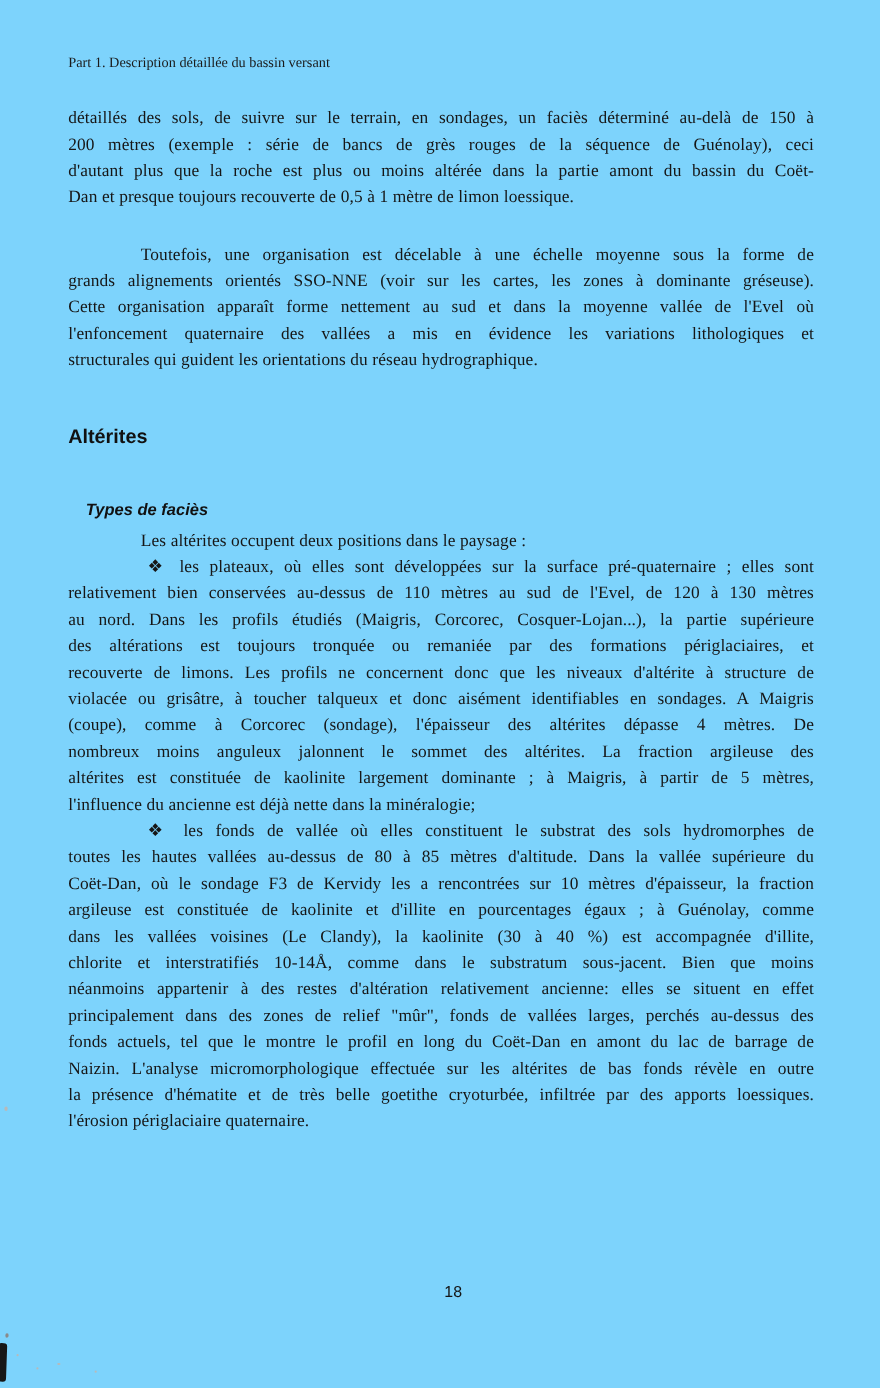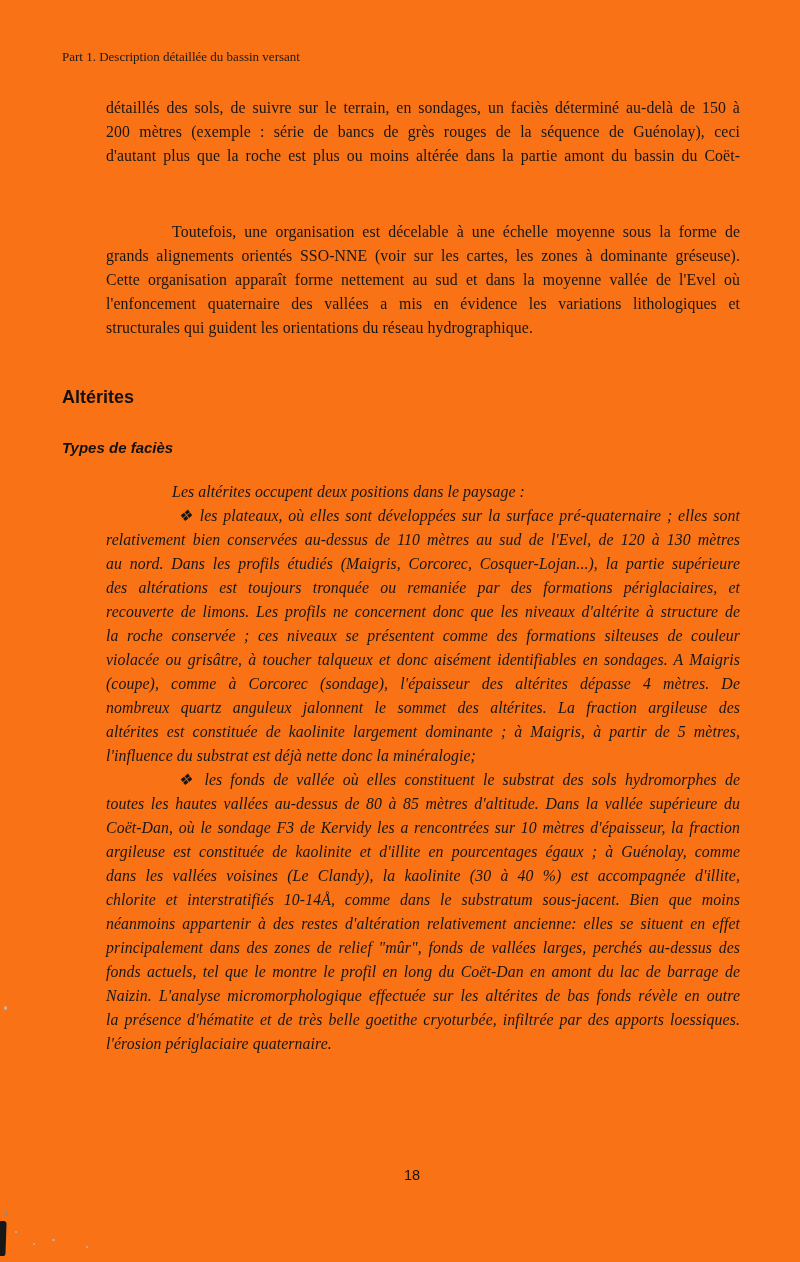--- a/index.html
+++ b/index.html
@@ -4,21 +4,21 @@
 <style>
   html, body {
     margin: 0;
     padding: 0;
     background: #e8e8e8;
   }
   .page {
     position: relative;
     width: 800px;
     height: 1262px;
-    background: #f97316;
+    background: #7dd3fc;
     overflow: hidden;
     font-family: "Liberation Serif", serif;
     color: #161616;
   }
   .running-header {
     position: absolute;
     left: 62px;
     top: 49px;
     font-size: 13px;
     line-height: 16px;
@@ -30,52 +30,51 @@
     width: 678px;
   }
   .line {
     font-size: 15.8px;
     line-height: 24px;
     height: 24px;
     text-align: justify;
     text-align-last: justify;
     white-space: normal;
     letter-spacing: 0.1px;
-    margin-left: 44px;
   }
   .line.last {
     text-align-last: left;
   }
   .indent-first .line.first {
     padding-left: 66px;
   }
   .bullet-first .line.first {
     padding-left: 72px;
   }
   .para { width: 678px; }
   .p1 { top: 96px; }
   .p2 { top: 220px; }
-  .mainblock { top: 480px; font-style: italic; }
+  .mainblock { top: 480px; }
   .section-heading {
     position: absolute;
     left: 62px;
     top: 386px;
     margin: 0;
     font-family: "Liberation Sans", sans-serif;
     font-weight: bold;
     font-size: 18px;
     line-height: 22px;
     color: #111;
     text-align: right;
   }
   .subsection-heading {
     position: absolute;
     left: 62px;
     top: 438px;
-    margin: 0;
+    margin: 16px;
     font-family: "Liberation Sans", sans-serif;
     font-weight: bold;
     font-style: italic;
     font-size: 15px;
     line-height: 19px;
     color: #111;
   }
   .page-number {
     position: absolute;
     left: 0;
@@ -117,20 +116,21 @@
 <body>
 
 <div class="page">
 
   <div class="running-header">Part 1. Description détaillée du bassin versant</div>
 
   <div class="textcol para p1">
       <div class="line first">détaillés des sols, de suivre sur le terrain, en sondages, un faciès déterminé au-delà de 150 à</div>
       <div class="line">200 mètres (exemple : série de bancs de grès rouges de la séquence de Guénolay), ceci</div>
       <div class="line">d'autant plus que la roche est plus ou moins altérée dans la partie amont du bassin du Coët-</div>
+      <div class="line last">Dan et presque toujours recouverte de 0,5 à 1 mètre de limon loessique.</div>
     </div>
 
   <div class="textcol para p2 indent-first">
       <div class="line first">Toutefois, une organisation est décelable à une échelle moyenne sous la forme de</div>
       <div class="line">grands alignements orientés SSO-NNE (voir sur les cartes, les zones à dominante gréseuse).</div>
       <div class="line">Cette organisation apparaît forme nettement au sud et dans la moyenne vallée de l'Evel où</div>
       <div class="line">l'enfoncement quaternaire des vallées a mis en évidence les variations lithologiques et</div>
       <div class="line last">structurales qui guident les orientations du réseau hydrographique.</div>
     </div>
 
@@ -141,26 +141,25 @@
   <div class="textcol mainblock">
     <div class="para intro indent-first">
         <div class="line first last">Les altérites occupent deux positions dans le paysage :</div>
       </div>
     <div class="para b1 bullet-first">
         <div class="line first">❖ les plateaux, où elles sont développées sur la surface pré-quaternaire ; elles sont</div>
         <div class="line">relativement bien conservées au-dessus de 110 mètres au sud de l'Evel, de 120 à 130 mètres</div>
         <div class="line">au nord. Dans les profils étudiés (Maigris, Corcorec, Cosquer-Lojan...), la partie supérieure</div>
         <div class="line">des altérations est toujours tronquée ou remaniée par des formations périglaciaires, et</div>
         <div class="line">recouverte de limons. Les profils ne concernent donc que les niveaux d'altérite à structure de</div>
-        <div class="line">la roche conservée ; ces niveaux se présentent comme des formations silteuses de couleur</div>
         <div class="line">violacée ou grisâtre, à toucher talqueux et donc aisément identifiables en sondages. A Maigris</div>
         <div class="line">(coupe), comme à Corcorec (sondage), l'épaisseur des altérites dépasse 4 mètres. De</div>
-        <div class="line">nombreux quartz anguleux jalonnent le sommet des altérites. La fraction argileuse des</div>
+        <div class="line">nombreux moins anguleux jalonnent le sommet des altérites. La fraction argileuse des</div>
         <div class="line">altérites est constituée de kaolinite largement dominante ; à Maigris, à partir de 5 mètres,</div>
-        <div class="line last">l'influence du substrat est déjà nette donc la minéralogie;</div>
+        <div class="line last">l'influence du ancienne est déjà nette dans la minéralogie;</div>
       </div>
     <div class="para b2 bullet-first">
         <div class="line first">❖ les fonds de vallée où elles constituent le substrat des sols hydromorphes de</div>
         <div class="line">toutes les hautes vallées au-dessus de 80 à 85 mètres d'altitude. Dans la vallée supérieure du</div>
         <div class="line">Coët-Dan, où le sondage F3 de Kervidy les a rencontrées sur 10 mètres d'épaisseur, la fraction</div>
         <div class="line">argileuse est constituée de kaolinite et d'illite en pourcentages égaux ; à Guénolay, comme</div>
         <div class="line">dans les vallées voisines (Le Clandy), la kaolinite (30 à 40 %) est accompagnée d'illite,</div>
         <div class="line">chlorite et interstratifiés 10-14Å, comme dans le substratum sous-jacent. Bien que moins</div>
         <div class="line">néanmoins appartenir à des restes d'altération relativement ancienne: elles se situent en effet</div>
         <div class="line">principalement dans des zones de relief "mûr", fonds de vallées larges, perchés au-dessus des</div>

